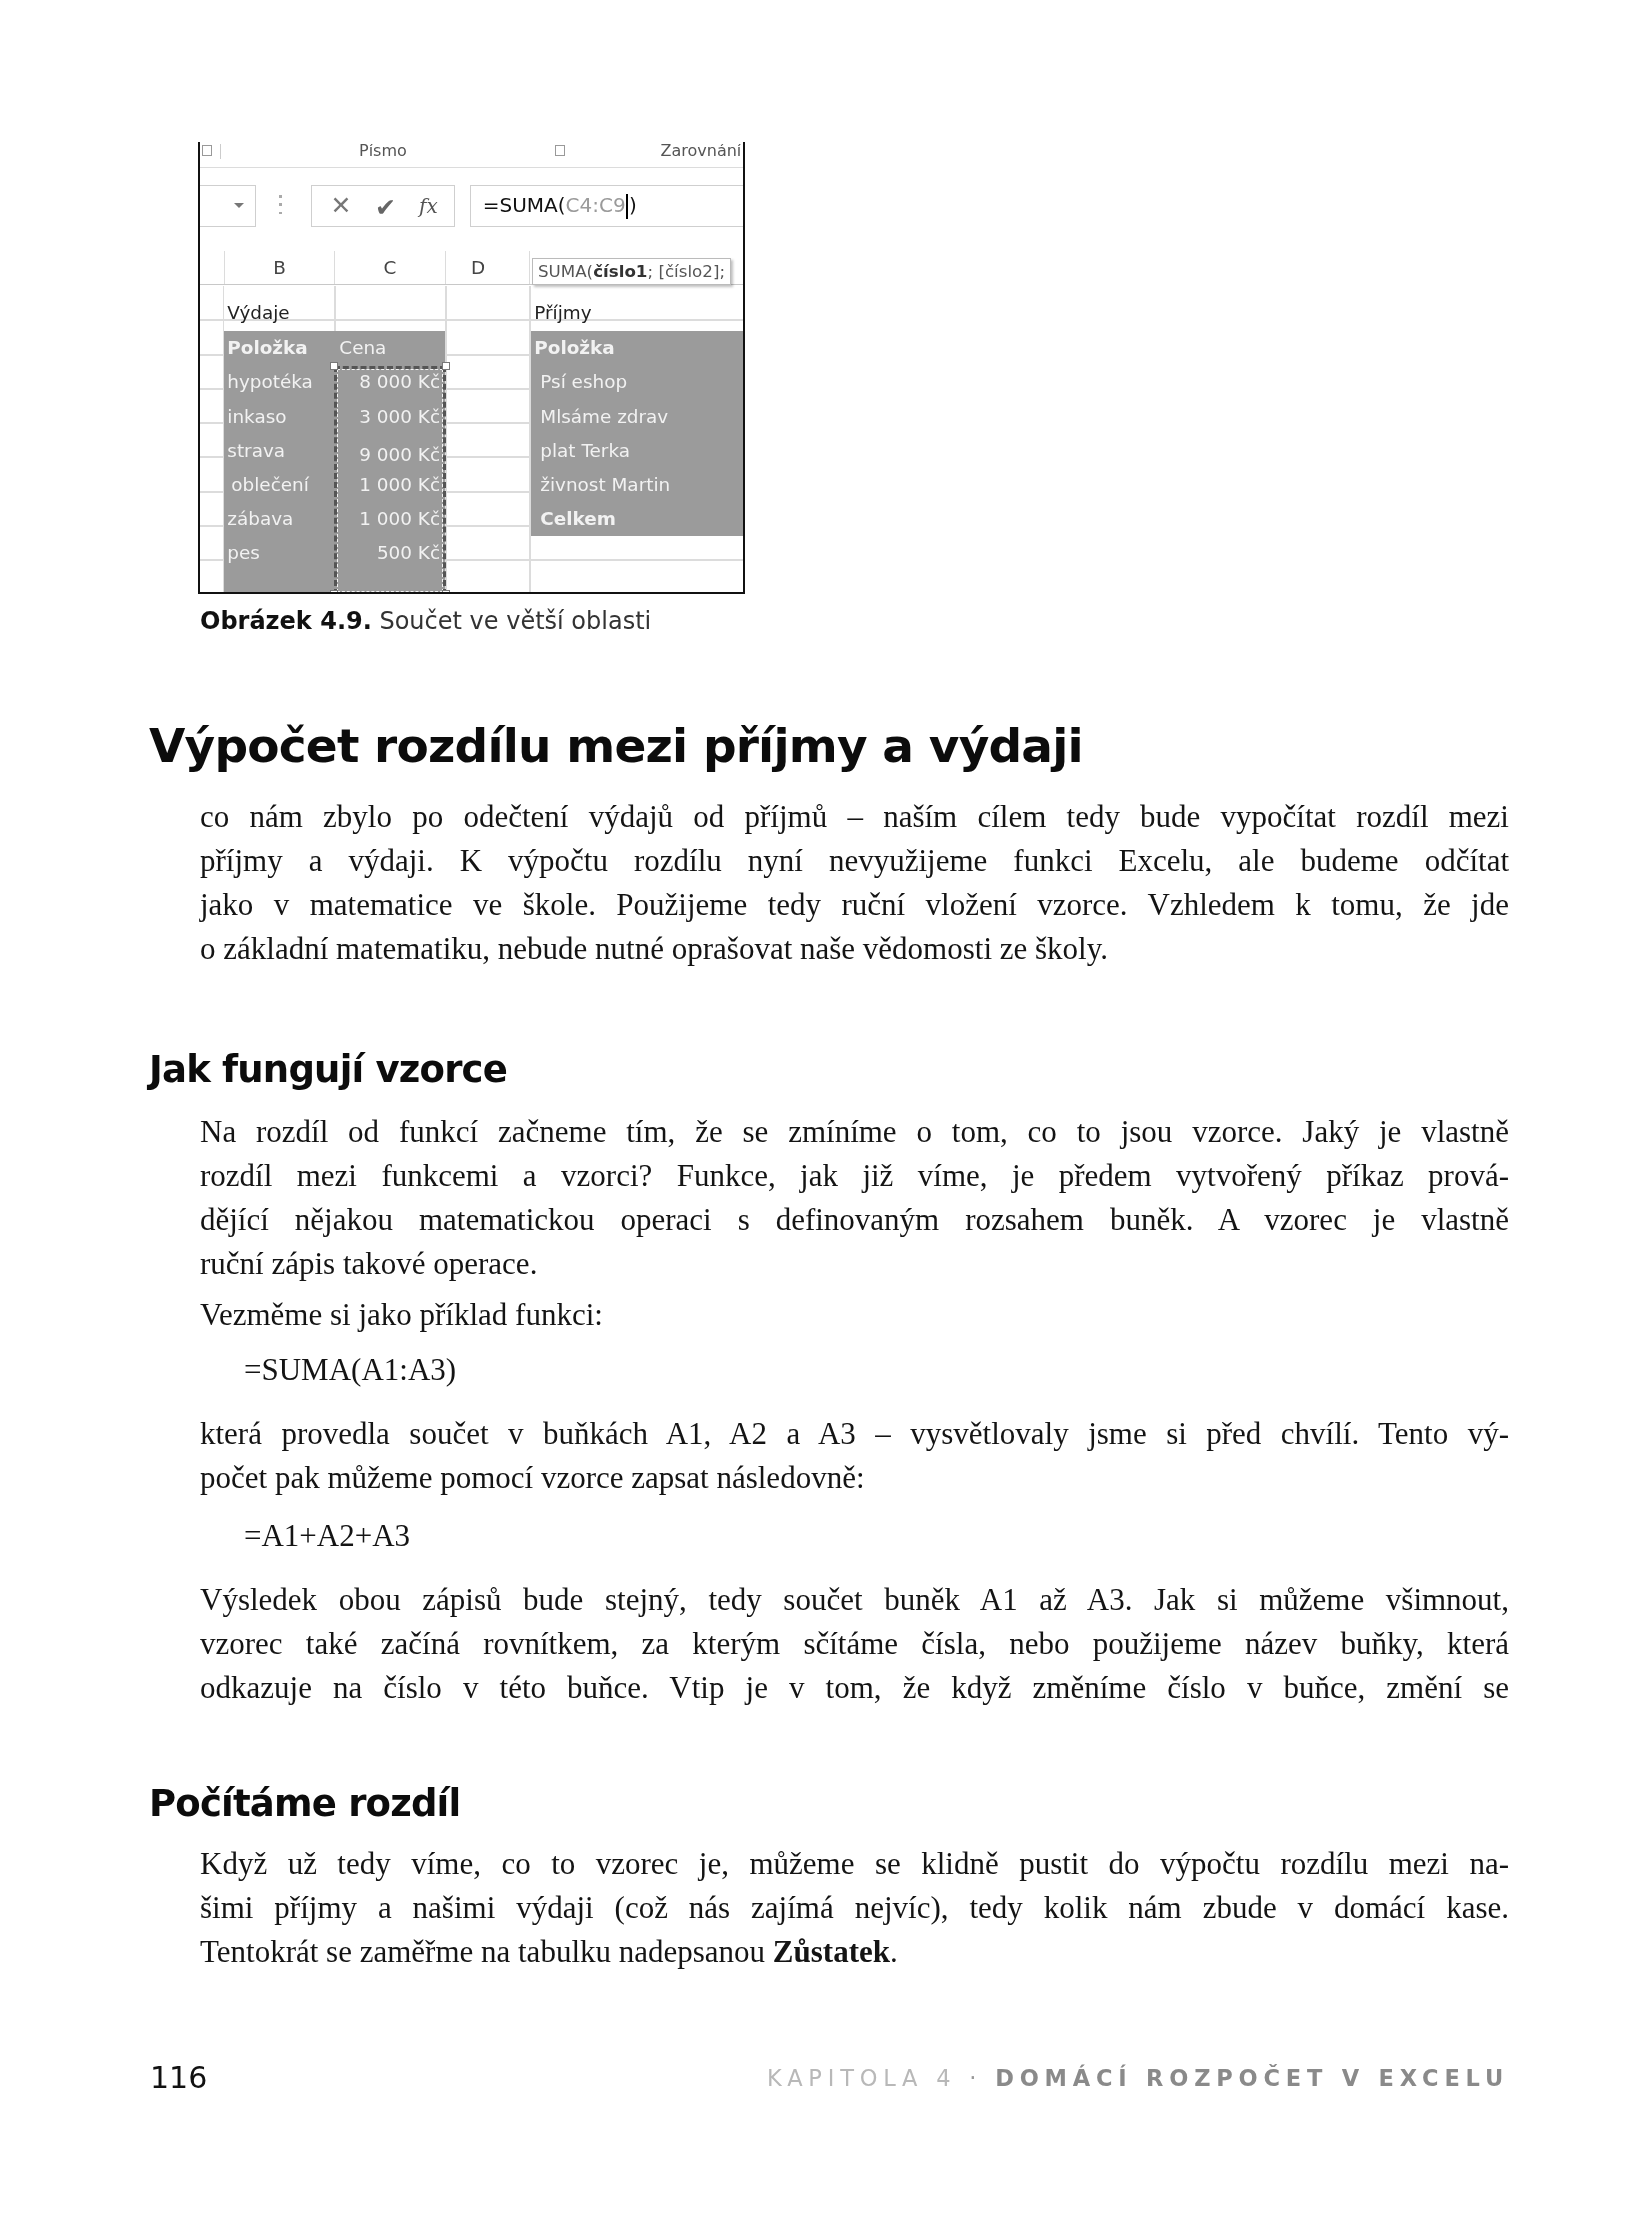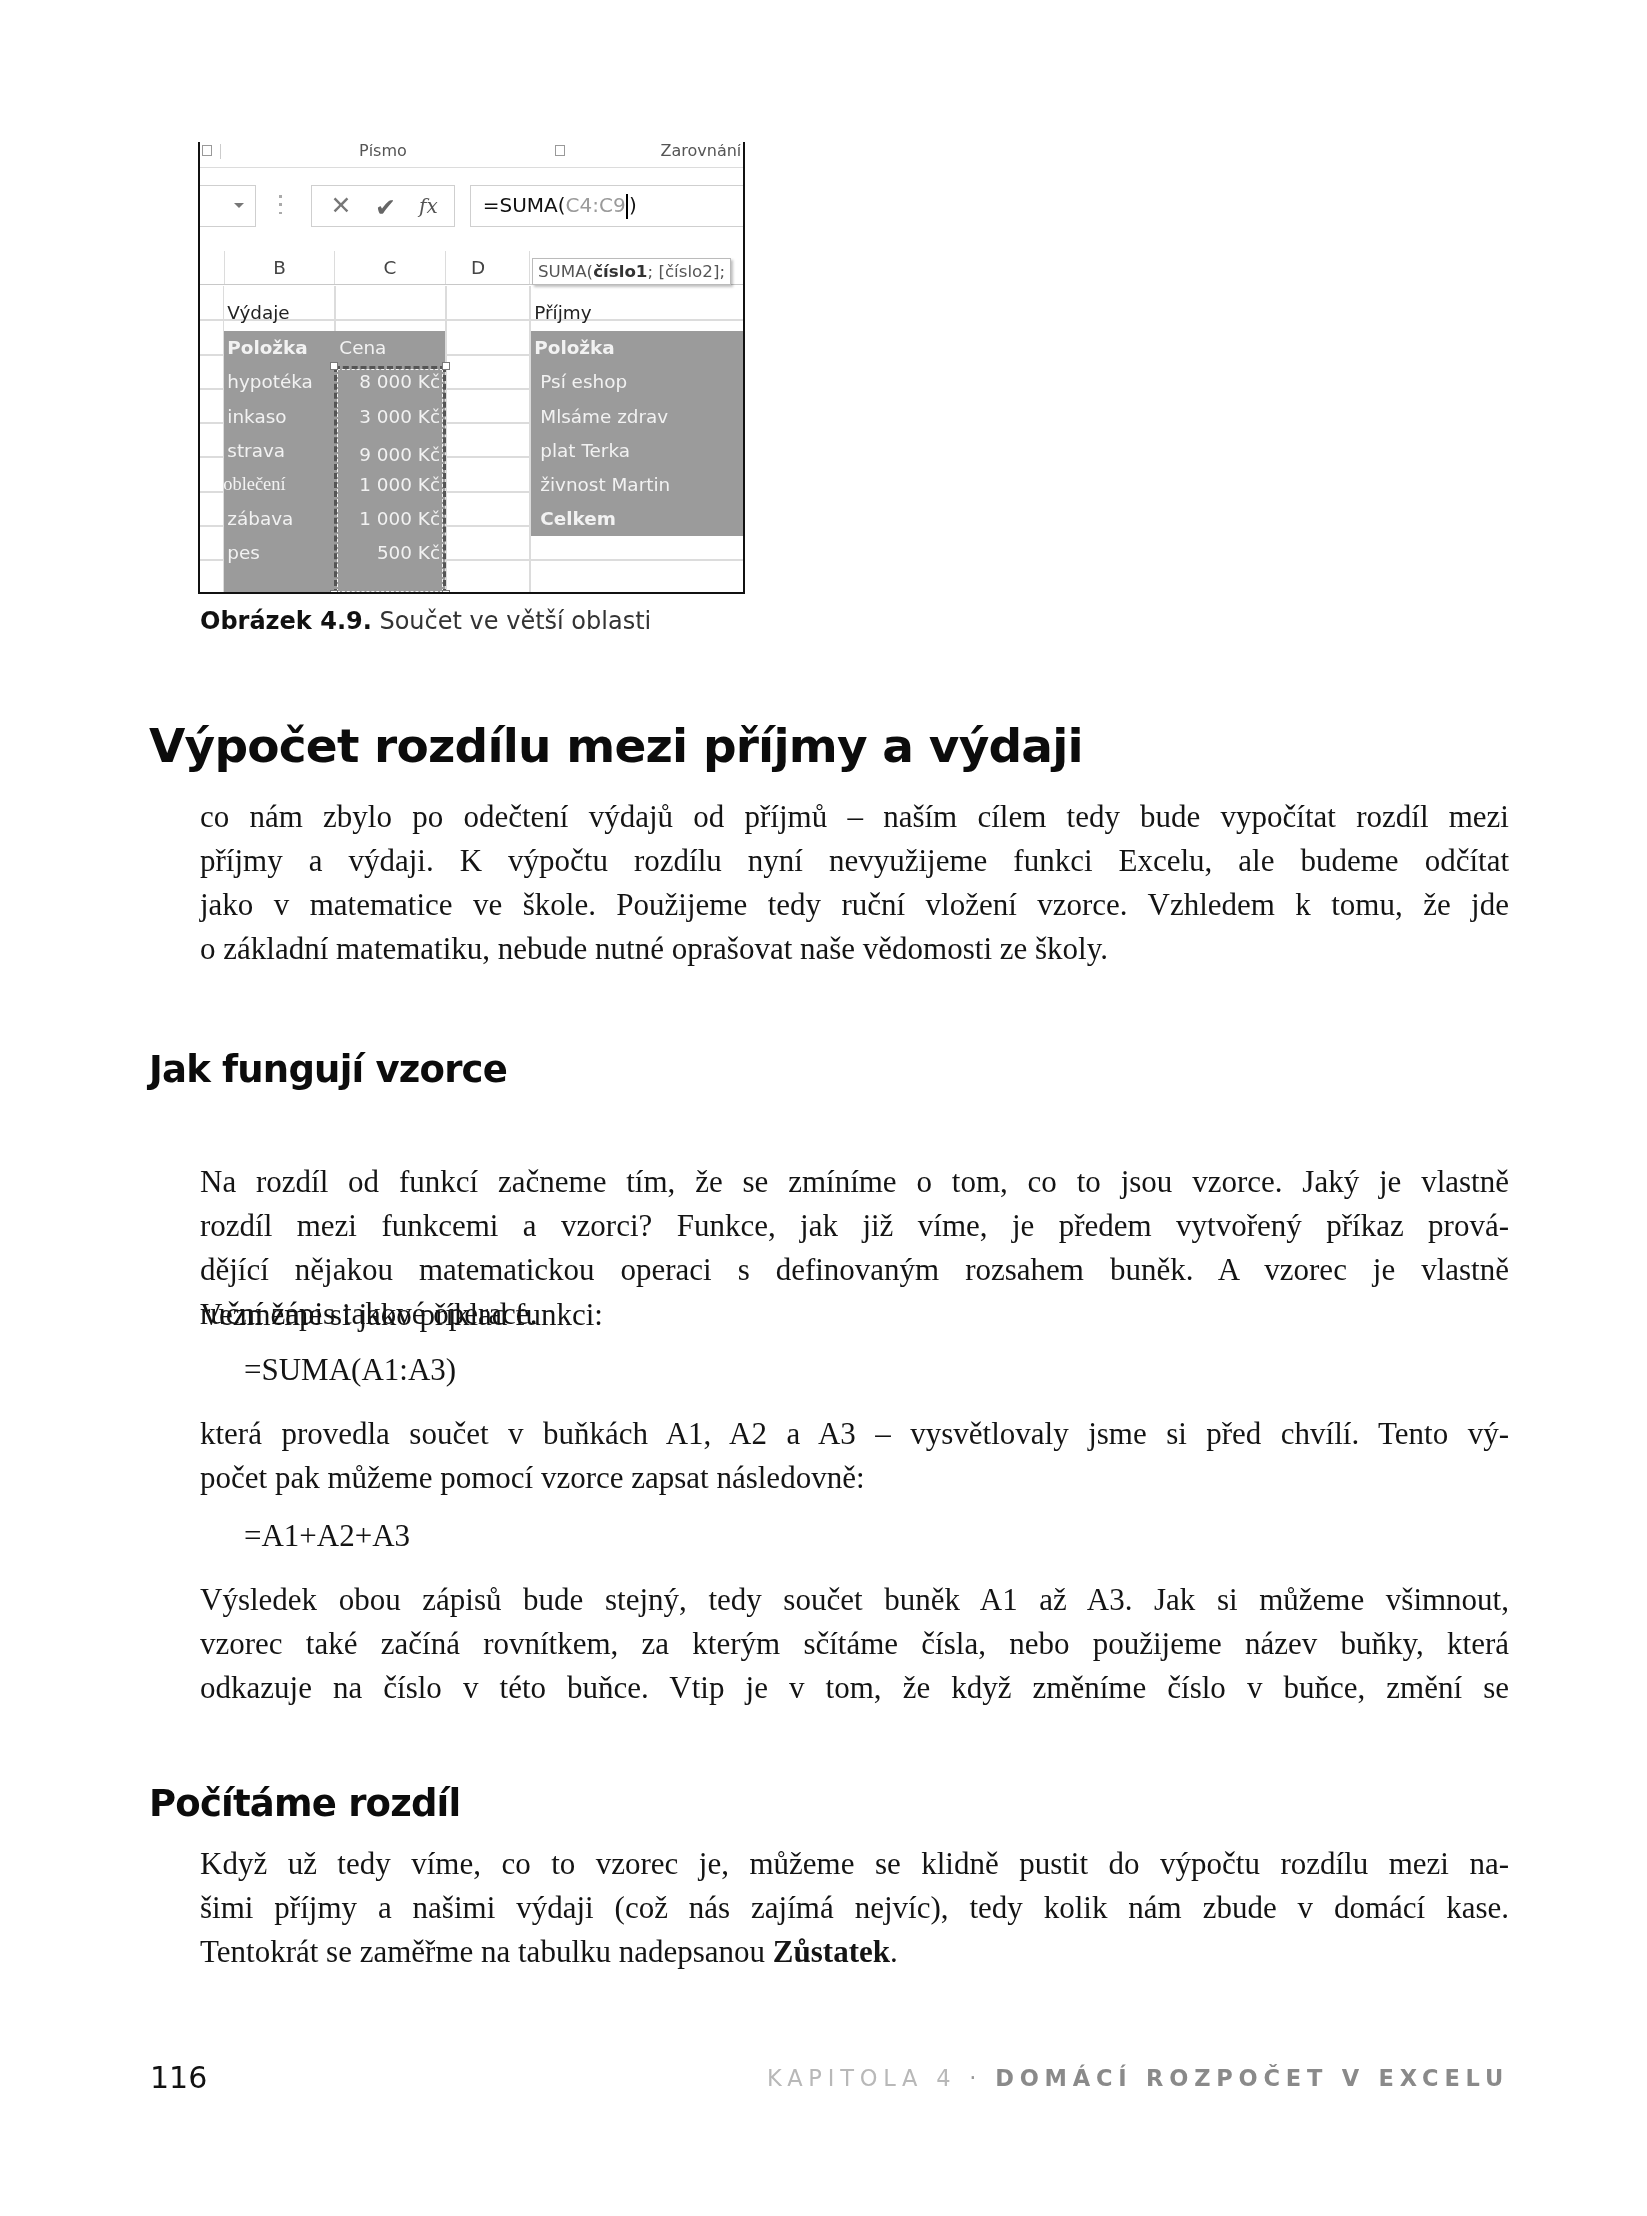--- a/index.html
+++ b/index.html
@@ -134,21 +134,21 @@
 
       <div class="cell light bold" style="left:24px;top:45px;width:110px;">Položka</div>
       <div class="cell light" style="left:136px;top:45px;width:109px;">Cena</div>
 
       <div class="cell light" style="left:24px;top:79px;width:110px;">hypotéka</div>
       <div class="cell light right" style="left:136px;top:79px;width:109px;">8 000 Kč</div>
       <div class="cell light" style="left:24px;top:114px;width:110px;">inkaso</div>
       <div class="cell light right" style="left:136px;top:114px;width:109px;">3 000 Kč</div>
       <div class="cell light" style="left:24px;top:148px;width:110px;">strava</div>
       <div class="cell light right" style="left:136px;top:152px;width:109px;">9 000 Kč</div>
-      <div class="cell light" style="left:20px;top:182px;width:110px;font-family:Liberation Serif, serif;">oblečení</div>
+      <div class="cell light" style="left:28px;top:182px;width:110px;">oblečení</div>
       <div class="cell light right" style="left:136px;top:182px;width:109px;">1 000 Kč</div>
       <div class="cell light" style="left:24px;top:216px;width:110px;">zábava</div>
       <div class="cell light right" style="left:136px;top:216px;width:109px;">1 000 Kč</div>
       <div class="cell light" style="left:24px;top:250px;width:110px;">pes</div>
       <div class="cell light right" style="left:136px;top:250px;width:109px;">500 Kč</div>
 
       <div class="marquee" style="left:134px;top:80px;width:112px;height:229px;"></div>
       <div class="handle" style="left:130px;top:76px;"></div>
       <div class="handle" style="left:242px;top:76px;"></div>
       <div class="handle" style="left:130px;top:304px;"></div>
@@ -168,21 +168,21 @@
 
 <h1>Výpočet rozdílu mezi příjmy a výdaji</h1>
 <div class="para" style="top:795px;">
   <span class="ln">co nám zbylo po odečtení výdajů od příjmů – naším cílem tedy bude vypočítat rozdíl mezi</span>
   <span class="ln">příjmy a výdaji. K výpočtu rozdílu nyní nevyužijeme funkci Excelu, ale budeme odčítat</span>
   <span class="ln">jako v matematice ve škole. Použijeme tedy ruční vložení vzorce. Vzhledem k tomu, že jde</span>
   <span class="ln last">o základní matematiku, nebude nutné oprašovat naše vědomosti ze školy.</span>
 </div>
 
 <h2 style="top:1048px;">Jak fungují vzorce</h2>
-<div class="para" style="top:1160px;">
+<div class="para" style="top:1110px;">
   <span class="ln">Na rozdíl od funkcí začneme tím, že se zmíníme o tom, co to jsou vzorce. Jaký je vlastně</span>
   <span class="ln">rozdíl mezi funkcemi a vzorci? Funkce, jak již víme, je předem vytvořený příkaz prová-</span>
   <span class="ln">dějící nějakou matematickou operaci s definovaným rozsahem buněk. A vzorec je vlastně</span>
   <span class="ln last">ruční zápis takové operace.</span>
 </div>
 <div class="para" style="top:1293px;">
   <span class="ln last">Vezměme si jako příklad funkci:</span>
 </div>
 <div class="code" style="top:1352px;">=SUMA(A1:A3)</div>
 <div class="para" style="top:1412px;">

